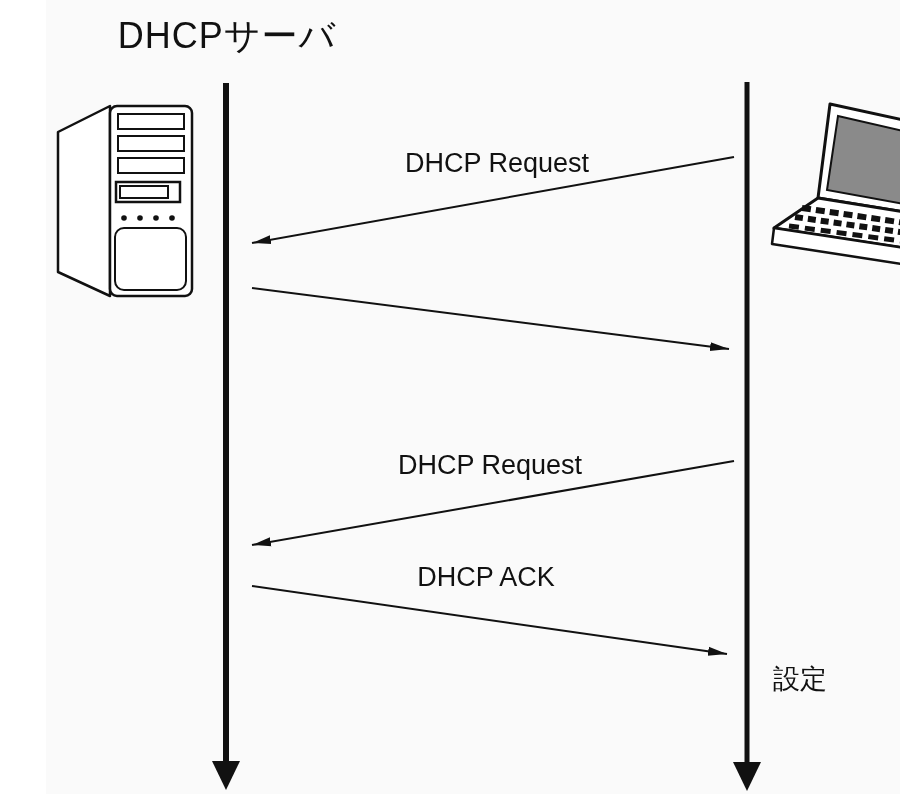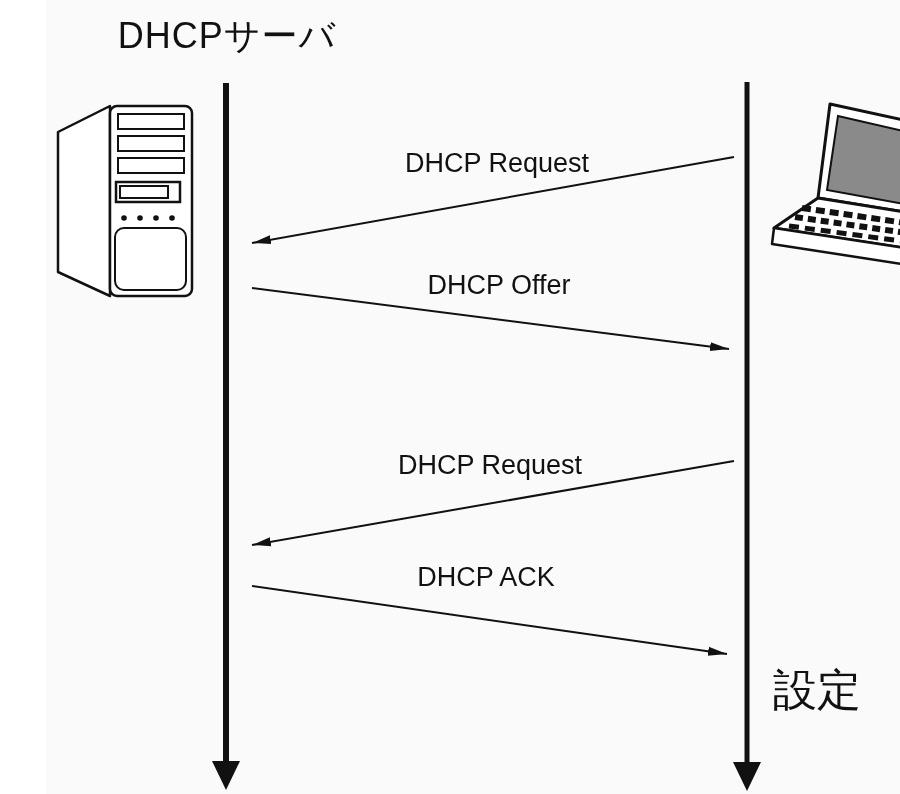--- a/index.html
+++ b/index.html
@@ -44,21 +44,21 @@
     font-weight: 400;
     letter-spacing: 1px;
   }
   .msg-label {
     font-size: 27px;
     font-weight: 400;
   }
   .note-label {
     position: absolute;
     white-space: nowrap;
-    font-size: 44px;
+    font-size: 27px;
     color: var(--line-color);
   }
 </style>
 </head>
 <body>
 
 <div class="canvas">
 
   <svg class="diagram-svg" viewBox="0 0 900 794">
     <defs>
@@ -112,19 +112,18 @@
       <polygon class="face" points="10,132 154,154 151,170 8,148" stroke-width="2.5" stroke-linejoin="round"></polygon>
       <line class="ln" x1="38" y1="112" x2="148" y2="128" stroke-width="6" stroke-dasharray="9 5"></line>
       <line class="ln" x1="31" y1="121" x2="143" y2="137" stroke-width="6" stroke-dasharray="8 5"></line>
       <line class="ln" x1="25" y1="130" x2="137" y2="145" stroke-width="5" stroke-dasharray="10 6"></line>
     </g>
   </svg>
 
   <div class="label actor-title" style="left:181px; top:12px;">DHCPサーバ</div>
 
   <div class="label msg-label" style="left:451px; top:148px;">DHCP Request</div>
-  <div class="label msg-label" style="left:453px; top:270px;">DHCP Offer</div>
   <div class="label msg-label" style="left:440px; top:562px;">DHCP ACK</div>
   <div class="label msg-label" style="left:444px; top:450px;">DHCP Request</div>
 
   <div class="note-label" style="left:727px; top:661px;">設定</div>
 
 </div>
 
 </body></html>

